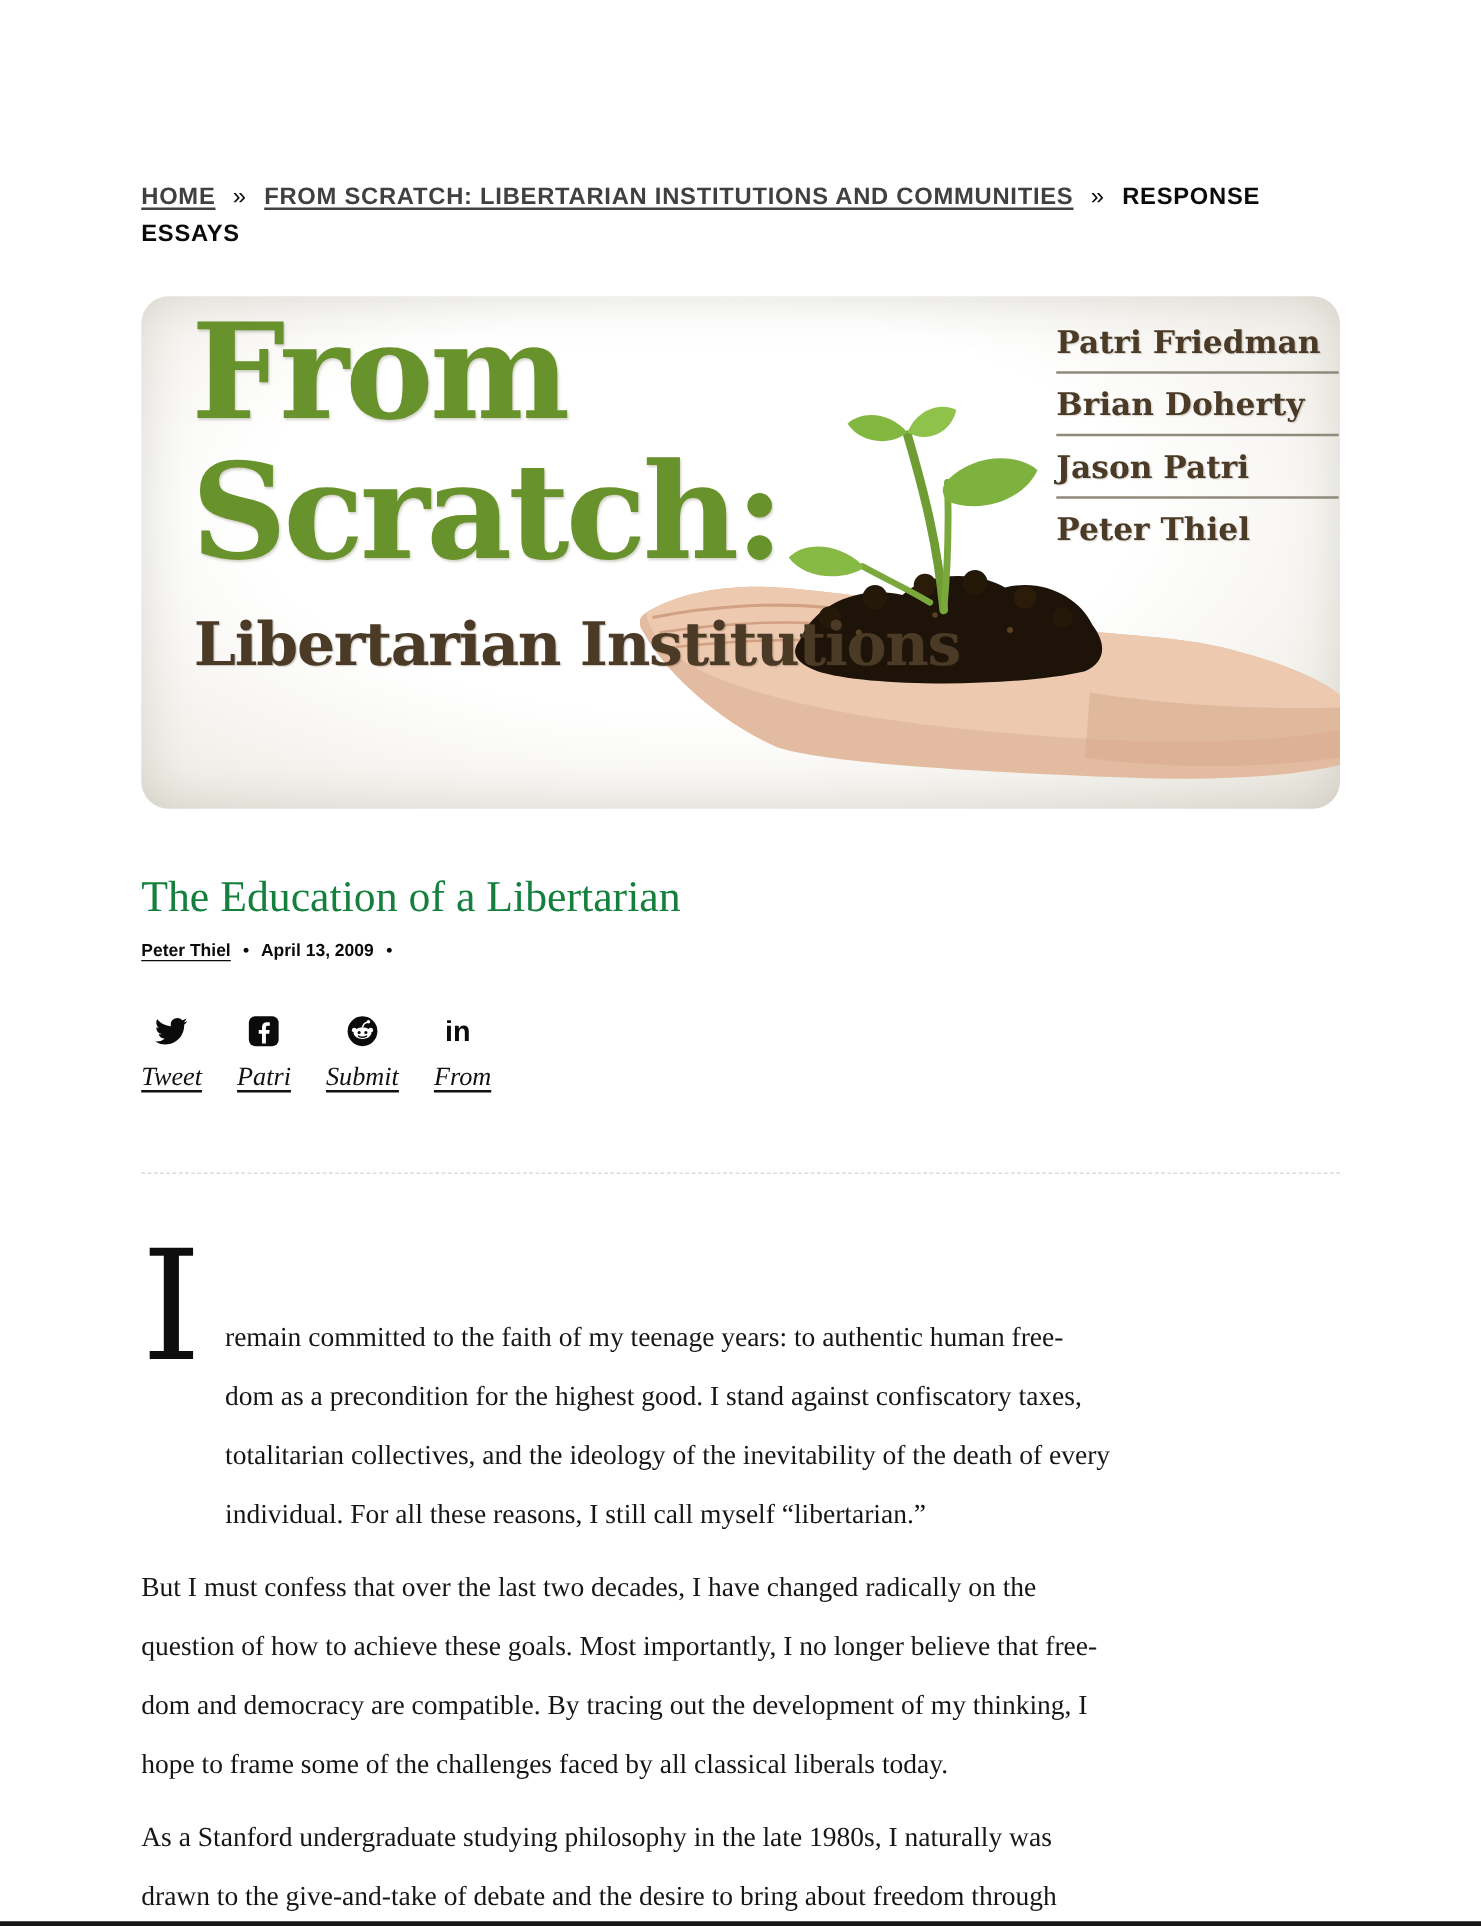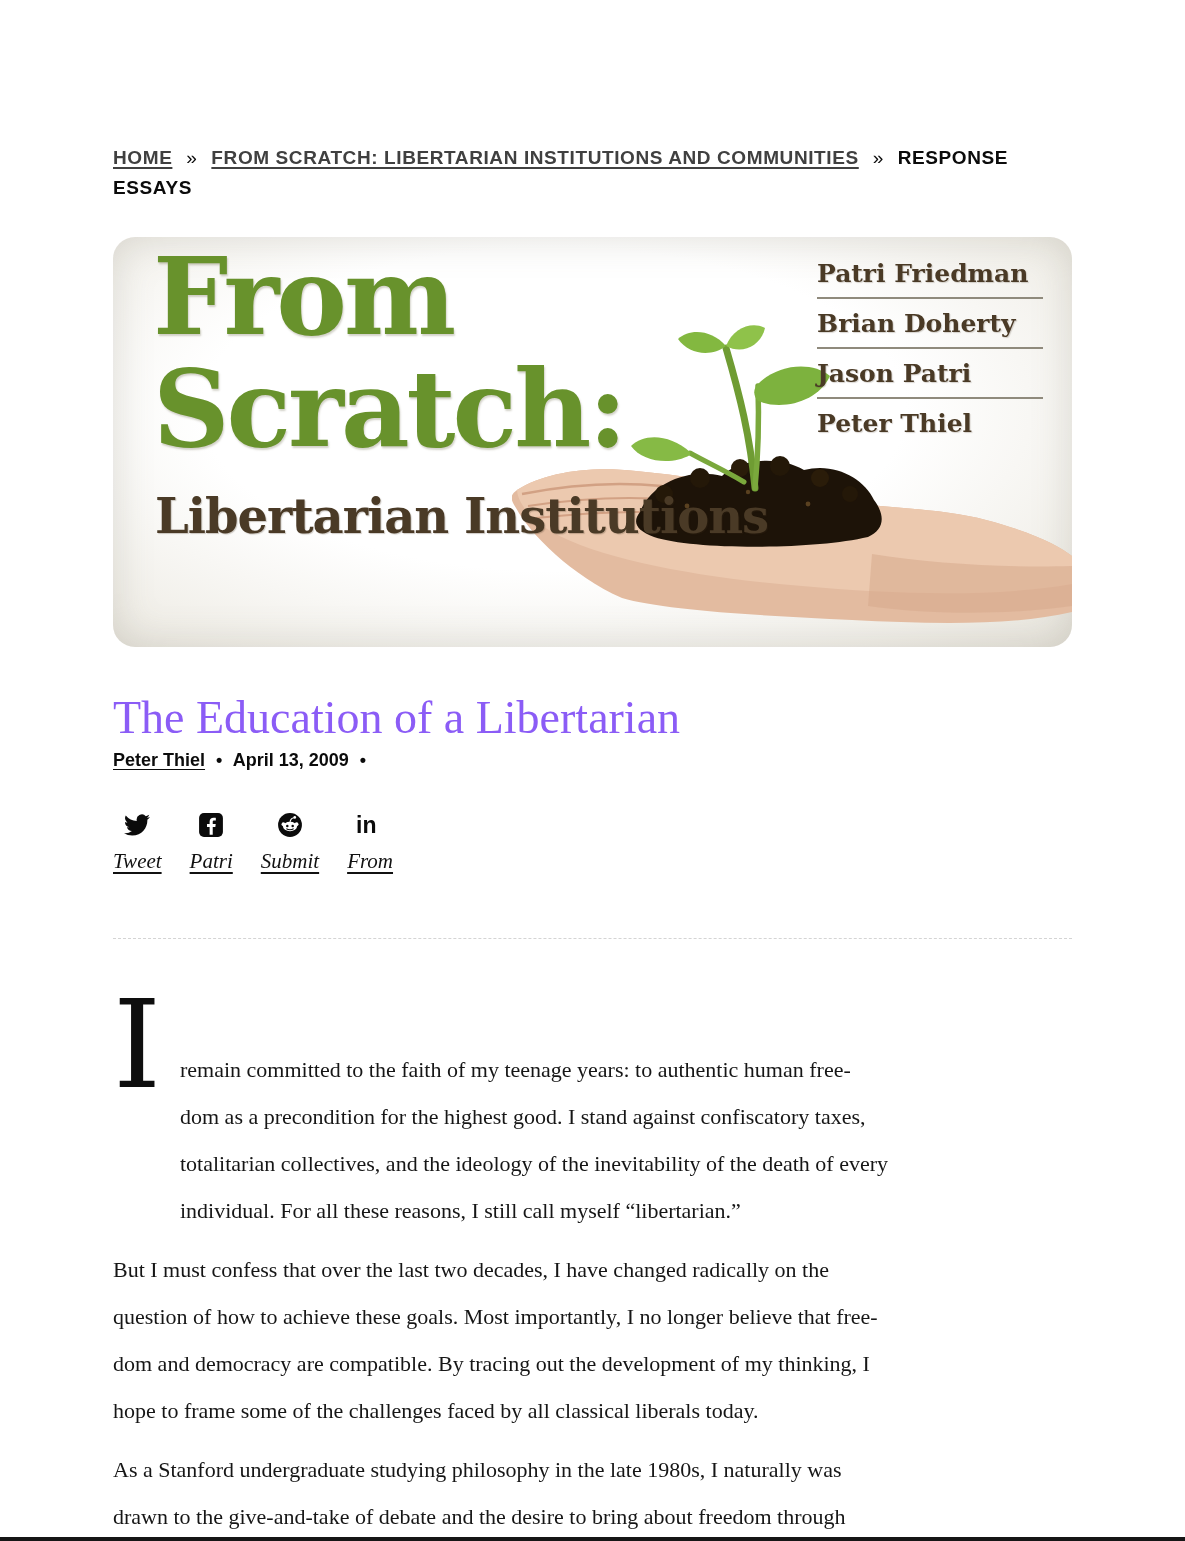--- a/index.html
+++ b/index.html
@@ -37,35 +37,35 @@
     font-family: "DejaVu Serif", serif; font-weight: 700;
     font-size: 106px; line-height: 1.06; letter-spacing: -3px;
     color: #68922c; text-shadow: 1px 2px 2px rgba(96,92,60,.28);
   }
   .banner-subtitle {
     position: absolute; left: 42px; top: 251px; z-index: 3;
     font-family: "DejaVu Serif", serif; font-weight: 700;
     font-size: 48px; line-height: 1.17; letter-spacing: -1px;
     color: #4a3a26; text-shadow: 1px 1px 1px rgba(60,45,25,.25);
   }
-  .banner-authors { position: absolute; left: 704px; top: 22px; width: 226px; z-index: 3; }
+  .banner-authors { position: absolute; left: 732px; top: 22px; width: 226px; z-index: 3; }
   .author-name {
     font-family: "DejaVu Serif", serif; font-weight: 700;
     font-size: 25px; line-height: 30px; color: #4a3a26;
     text-shadow: 1px 1px 1px rgba(60,45,25,.2); white-space: nowrap;
   }
   .author-div { border-bottom: 2px solid #8f8a7c; margin: 8px 0 10px 0; }
   .banner-art { position: absolute; right: 0; bottom: 0; z-index: 1; }
 
   
   .article-title {
     margin: 50px 0 0 0; font-family: "Liberation Serif", serif;
-    font-weight: 500; font-size: 46px; line-height: 42px; color: #8b5cf6;
-  }
-  .byline { margin-top: 9px; font-size: 18px; line-height: 24px; font-weight: 600; }
+    font-weight: 500; font-size: 35px; line-height: 42px; color: #15803d;
+  }
+  .byline { margin-top: 9px; font-size: 14px; line-height: 24px; font-weight: 600; }
   .byline-author {
     color: #0b0b0b; font-weight: 700; text-decoration: underline;
     text-underline-offset: 3px; cursor: pointer;
   }
   .byline-sep { margin: 0 6px; }
 
   
   .share-row { margin-top: 40px; display: flex; align-items: center; gap: 28px; }
   .share-item { display: flex; align-items: center; gap: 11px; cursor: pointer; text-decoration: none; flex-direction: column; }
   .share-item svg { display: block; }

